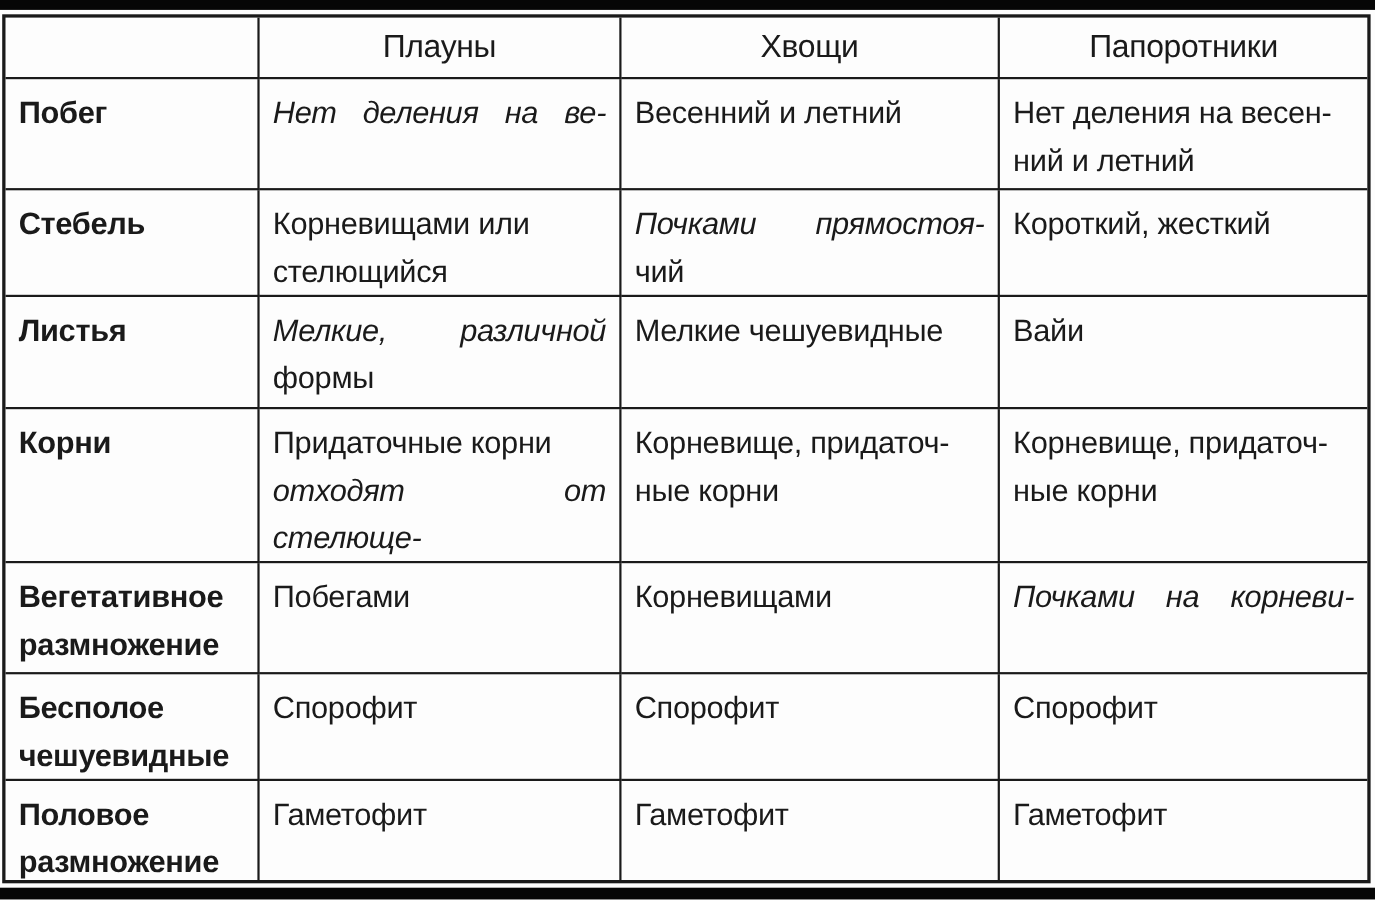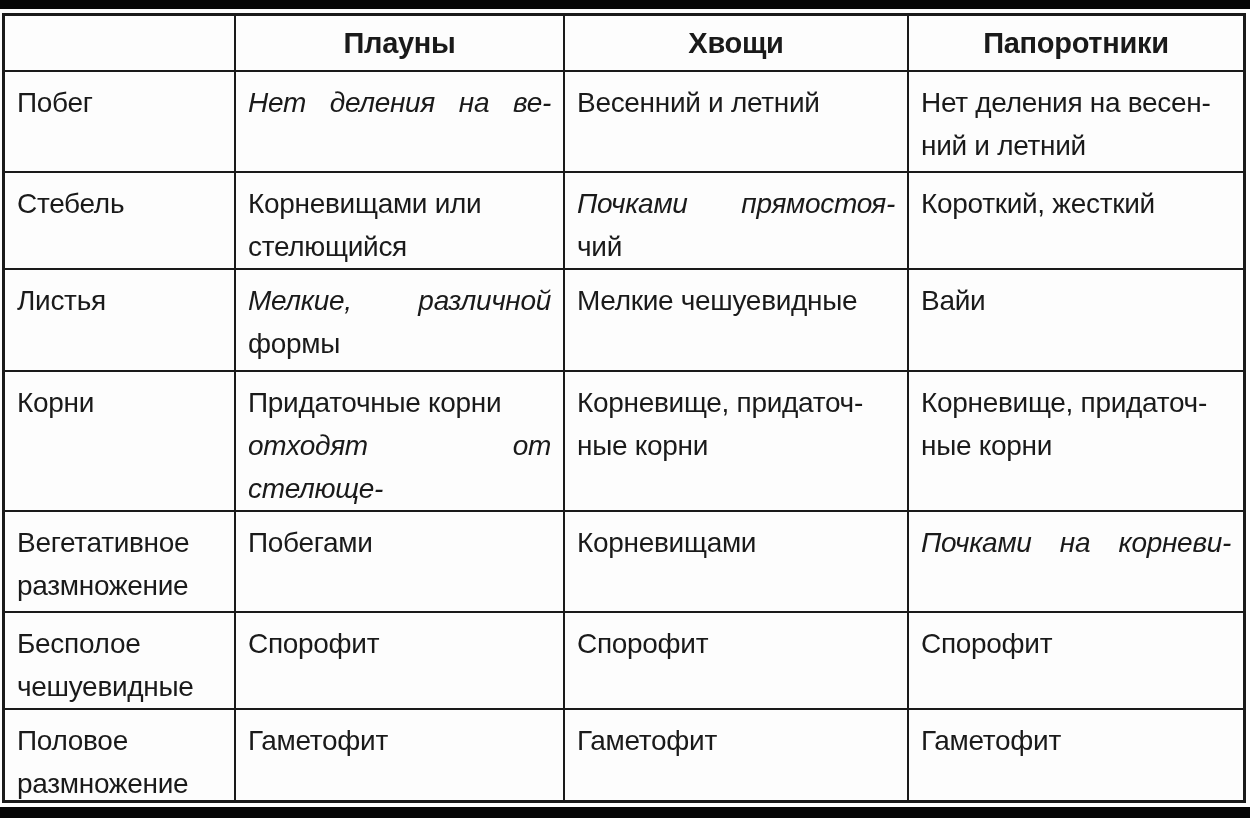--- a/index.html
+++ b/index.html
@@ -43,25 +43,25 @@
     line-height: 43px;
     letter-spacing: -0.3px;
     overflow: hidden;
   }
   .cell.c3 { border-right: none; }
   .cell.rlast { border-bottom: none; }
   .cell.head {
     display: flex;
     align-items: center;
     justify-content: center;
-    font-weight: bold;
+    font-weight: normal;
     font-size: 29px;
     padding: 0 6px;
   }
-  .cell.label { padding-right: 6px; }
+  .cell.label { padding-right: 6px; font-weight: bold; }
   .line { white-space: nowrap; }
   .line.just {
     white-space: normal;
     text-align: justify;
     text-align-last: justify;
     font-style: italic;
   }
 </style>
 </head>
 <body>

